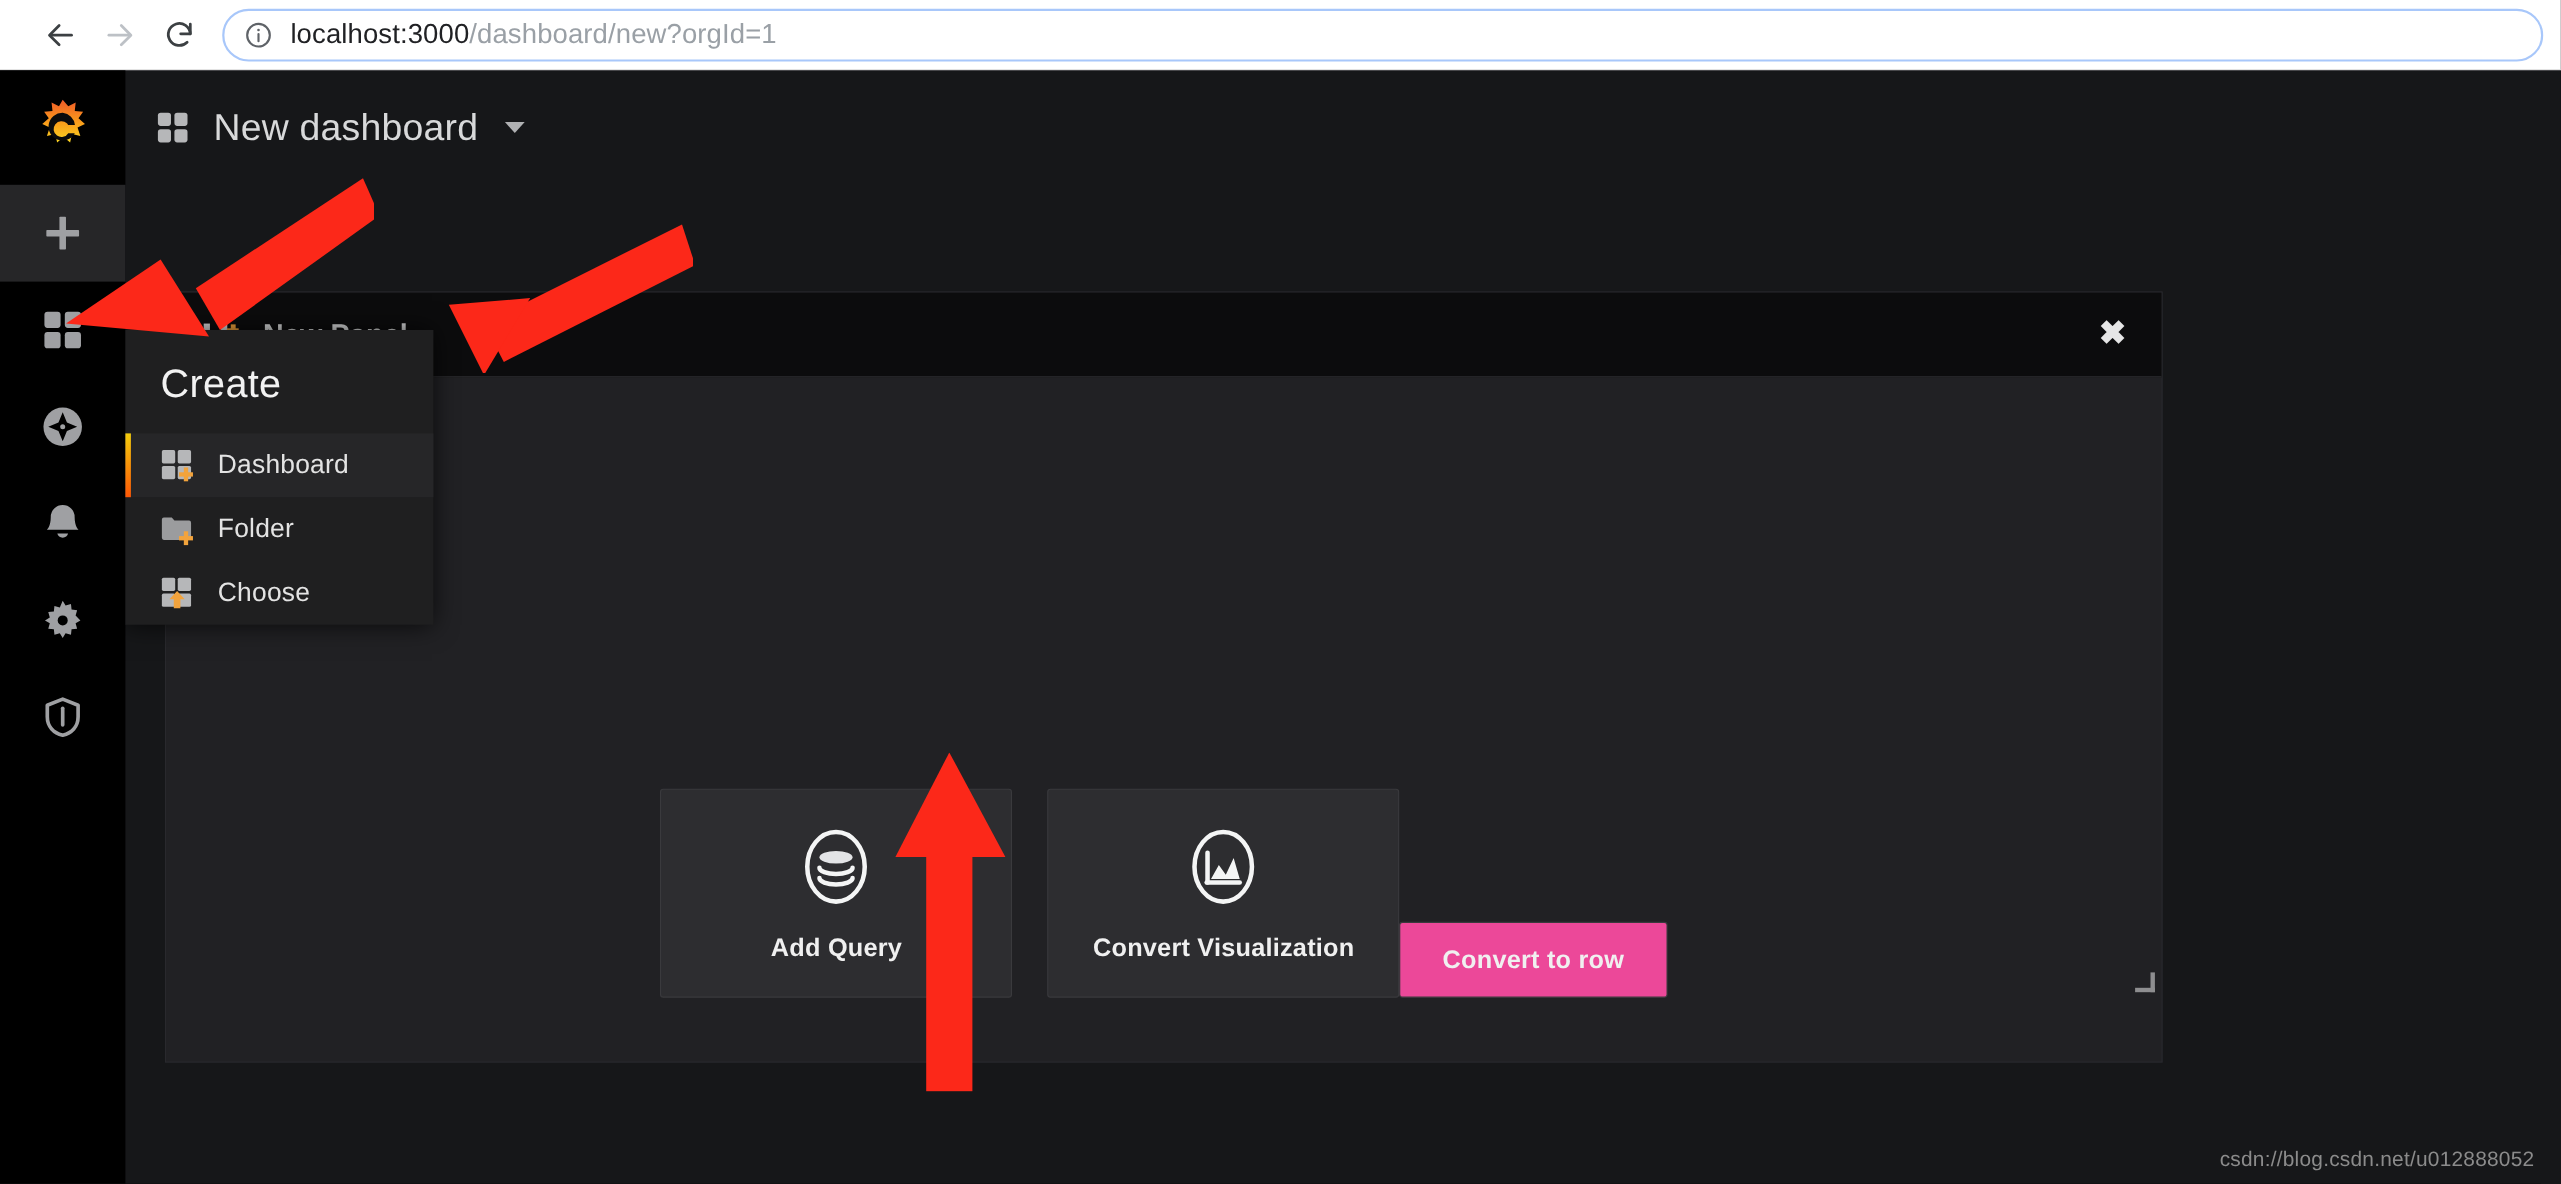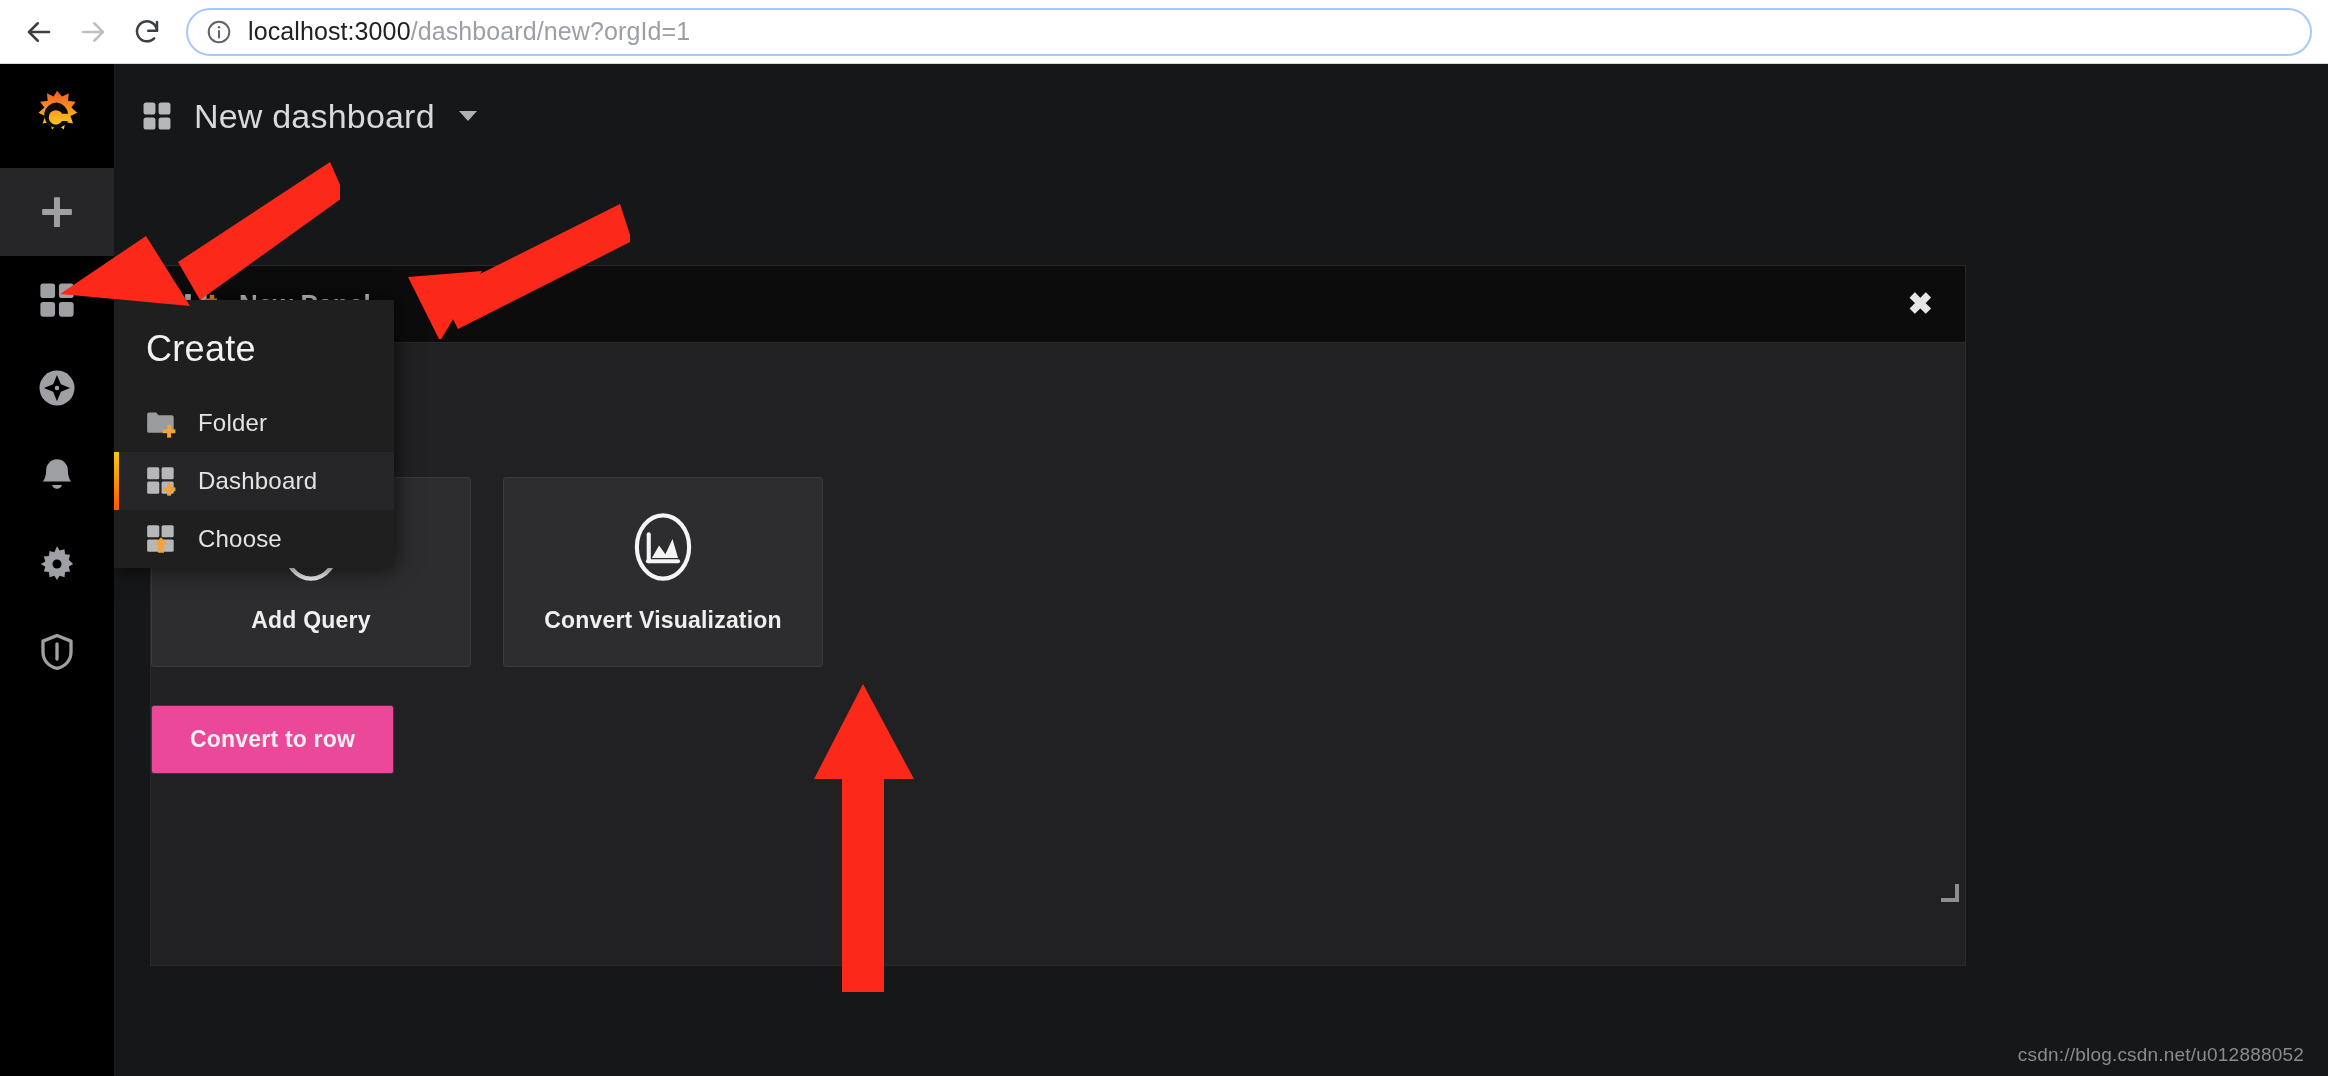--- a/index.html
+++ b/index.html
@@ -10,20 +10,21 @@
     overflow: hidden;
   }
 
   
   .browser-bar {
     position: absolute; top: 0; left: 0;
     width: 2328px; height: 64px;
     background: #ffffff;
     display: flex; align-items: center;
     border-bottom: 1px solid #d7d7d7;
+    padding-left: 16px;
   }
   .nav-btn {
     width: 54px; height: 54px;
     display: flex; align-items: center; justify-content: center;
     color: #3c4043;
     flex: 0 0 auto;
   }
   .nav-btn.back { margin-left: 12px; }
   .nav-btn.forward { color: #bdc1c6; }
   .nav-btn svg { display: block; }
@@ -116,22 +117,22 @@
     margin-left: 22px; letter-spacing: .2px;
   }
   .panel-close {
     position: absolute; right: 32px; top: 50%;
     transform: translateY(-50%);
     color: #e6e6e6; font-size: 30px; line-height: 1;
     font-weight: 700;
   }
   .panel-body {
     height: 564px;
-    display: flex; flex-direction: column;
-    align-items: flex-start; justify-content: center;
+    display: flex; 
+    align-items: flex-end; justify-content: center;
     position: relative;
   }
   .cta-row { display: flex; gap: 32px; }
   .cta-card {
     width: 320px; height: 190px;
     background: #2d2d30;
     border: 1px solid #3a3a3d;
     border-radius: 3px;
     display: flex; flex-direction: column;
     align-items: center; justify-content: center;
@@ -360,53 +361,53 @@
       </div>
 
       <button class="convert-btn">Convert to row</button>
 
       <div class="resize-handle"></div>
     </div>
   </section>
 
   <div class="dropdown">
     <div class="dropdown-heading">Create</div>
-
-    <div class="dd-item">
-      <span class="dd-icon">
-        <svg width="30" height="30" viewBox="0 0 26 26">
-          <path d="M1 5.5a1.6 1.6 0 0 1 1.6-1.6h6.2l2.1 2.4h11.5a1.6 1.6 0 0 1 1.6 1.6v12a1.6 1.6 0 0 1-1.6 1.6H2.6A1.6 1.6 0 0 1 1 19.9z" fill="#9b9c9e"></path>
-          <g fill="#f2a33c">
-            <rect x="14.5" y="18.5" width="11" height="3.4"></rect>
-            <rect x="18.3" y="14.7" width="3.4" height="11"></rect>
-          </g>
-        </svg>
-      </span>
-      <span class="dd-label">Folder</span>
-    </div>
 
     <div class="dd-item active">
       <span class="dd-icon">
         <svg width="30" height="30" viewBox="0 0 26 26">
           <rect x="1" y="1" width="10.5" height="10.5" rx="1.3" fill="#b6b7b9"></rect>
           <rect x="13.5" y="1" width="10.5" height="10.5" rx="1.3" fill="#b6b7b9"></rect>
           <rect x="1" y="13.5" width="10.5" height="10.5" rx="1.3" fill="#b6b7b9"></rect>
           <rect x="13.5" y="13.5" width="10.5" height="10.5" rx="1.3" fill="#b6b7b9"></rect>
           <g fill="#f2a33c">
             <rect x="14.5" y="18.5" width="11" height="3.4"></rect>
             <rect x="18.3" y="14.7" width="3.4" height="11"></rect>
           </g>
         </svg>
       </span>
       <span class="dd-label">Dashboard</span>
     </div>
 
     <div class="dd-item">
       <span class="dd-icon">
         <svg width="30" height="30" viewBox="0 0 26 26">
+          <path d="M1 5.5a1.6 1.6 0 0 1 1.6-1.6h6.2l2.1 2.4h11.5a1.6 1.6 0 0 1 1.6 1.6v12a1.6 1.6 0 0 1-1.6 1.6H2.6A1.6 1.6 0 0 1 1 19.9z" fill="#9b9c9e"></path>
+          <g fill="#f2a33c">
+            <rect x="14.5" y="18.5" width="11" height="3.4"></rect>
+            <rect x="18.3" y="14.7" width="3.4" height="11"></rect>
+          </g>
+        </svg>
+      </span>
+      <span class="dd-label">Folder</span>
+    </div>
+
+    <div class="dd-item">
+      <span class="dd-icon">
+        <svg width="30" height="30" viewBox="0 0 26 26">
           <rect x="1" y="1" width="10.5" height="10.5" rx="1.3" fill="#b6b7b9"></rect>
           <rect x="13.5" y="1" width="10.5" height="10.5" rx="1.3" fill="#b6b7b9"></rect>
           <rect x="1" y="13.5" width="10.5" height="10.5" rx="1.3" fill="#b6b7b9"></rect>
           <rect x="13.5" y="13.5" width="10.5" height="10.5" rx="1.3" fill="#b6b7b9"></rect>
           <path d="M13 11.5l6 6.5h-3.4V25h-5.2v-7h-3.4z" fill="#f2a33c"></path>
         </svg>
       </span>
       <span class="dd-label">Choose</span>
     </div>
   </div>

